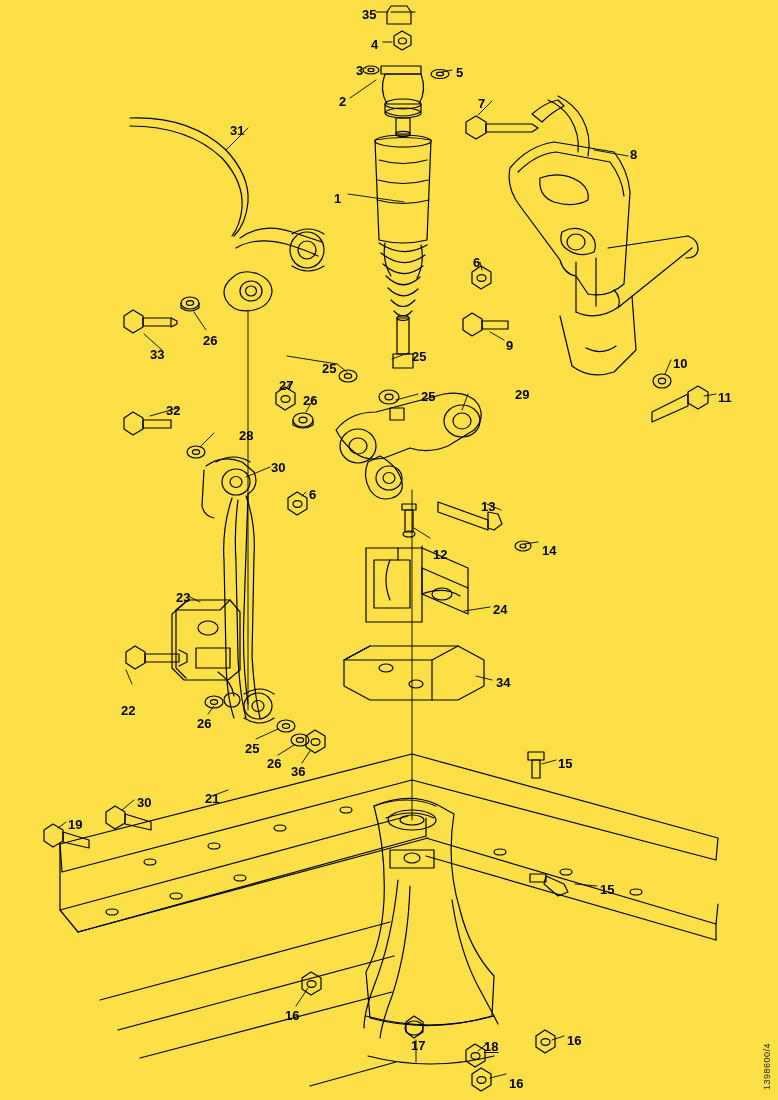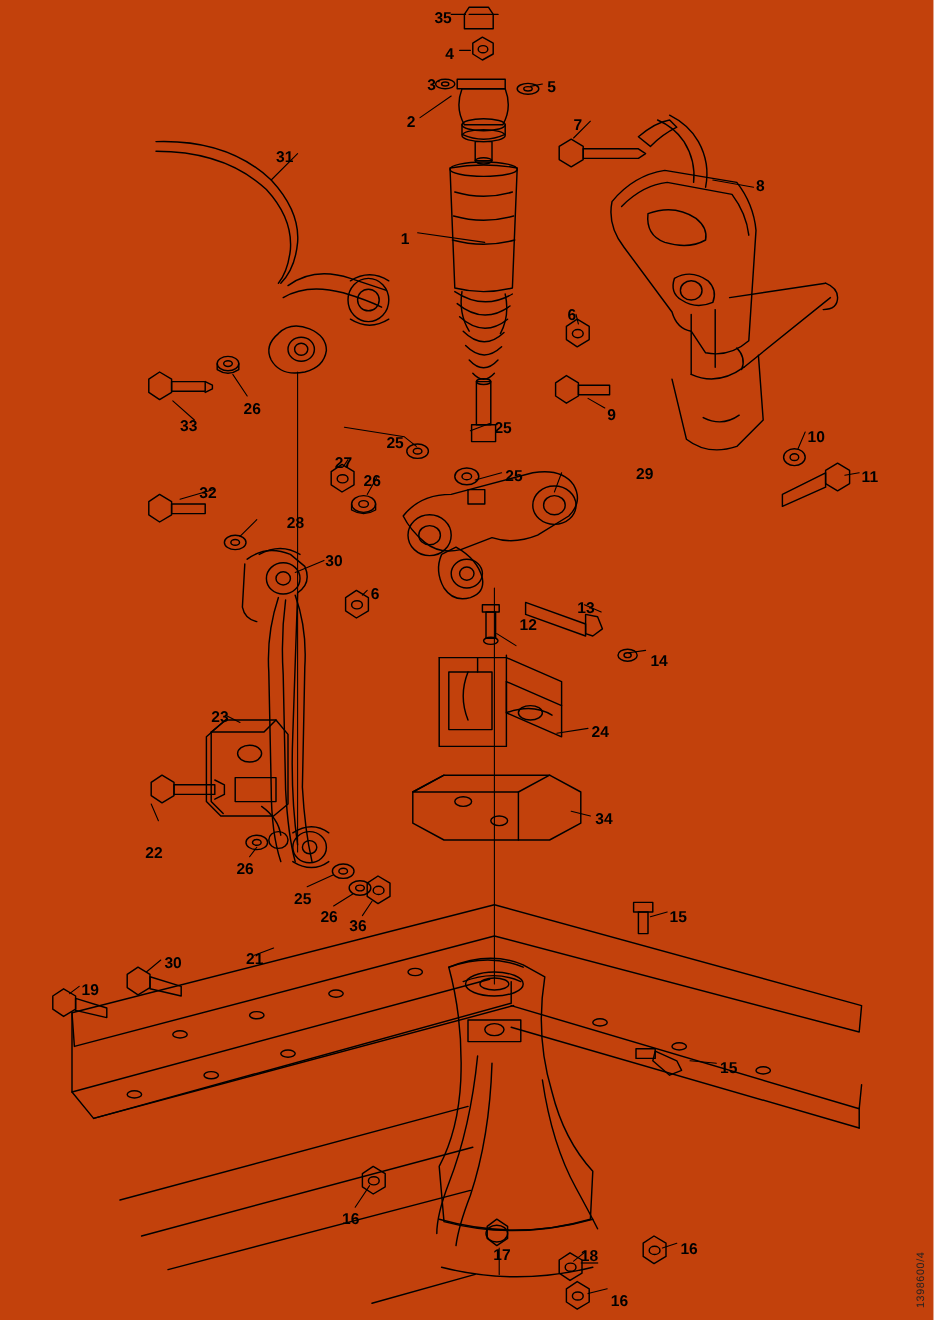--- a/index.html
+++ b/index.html
@@ -7,21 +7,21 @@
     padding: 0;
     background: #ffffff;
   }
   body {
     font-family: "Liberation Sans", sans-serif;
   }
   #sheet {
     position: relative;
     width: 778px;
     height: 1100px;
-    background: #c2410c;
+    background: #fde047;
     overflow: hidden;
   }
   #art {
     position: absolute;
     left: 0; top: 0;
     width: 778px;
     height: 1100px;
   }
   .callout {
     position: absolute;
@@ -445,27 +445,27 @@
   <div class="callout" style="left:150px; top:348px;">33</div>
   <div class="callout" style="left:203px; top:334px;">26</div>
   <div class="callout" style="left:506px; top:339px;">9</div>
   <div class="callout" style="left:673px; top:357px;">10</div>
   <div class="callout" style="left:322px; top:362px;">25</div>
   <div class="callout" style="left:412px; top:350px;">25</div>
   <div class="callout" style="left:718px; top:391px;">11</div>
   <div class="callout" style="left:279px; top:379px;text-align:right;">27</div>
   <div class="callout" style="left:303px; top:394px;">26</div>
   <div class="callout" style="left:421px; top:390px;">25</div>
-  <div class="callout" style="left:484px; top:388px;padding-left:46px;">29</div>
+  <div class="callout" style="left:469px; top:388px;padding-left:46px;">29</div>
   <div class="callout" style="left:166px; top:404px;">32</div>
   <div class="callout" style="left:207px; top:429px;margin-left:32px;">28</div>
   <div class="callout" style="left:271px; top:461px;">30</div>
   <div class="callout" style="left:309px; top:488px;">6</div>
   <div class="callout" style="left:481px; top:500px;">13</div>
-  <div class="callout" style="left:433px; top:514px;">12</div>
+  <div class="callout" style="left:433px; top:548px;">12</div>
   <div class="callout" style="left:542px; top:544px;">14</div>
   <div class="callout" style="left:493px; top:603px;">24</div>
   <div class="callout" style="left:176px; top:591px;">23</div>
   <div class="callout" style="left:496px; top:676px;">34</div>
   <div class="callout" style="left:121px; top:704px;">22</div>
   <div class="callout" style="left:197px; top:717px;">26</div>
   <div class="callout" style="left:245px; top:742px;">25</div>
   <div class="callout" style="left:267px; top:757px;">26</div>
   <div class="callout" style="left:291px; top:765px;">36</div>
   <div class="callout" style="left:558px; top:757px;">15</div>

